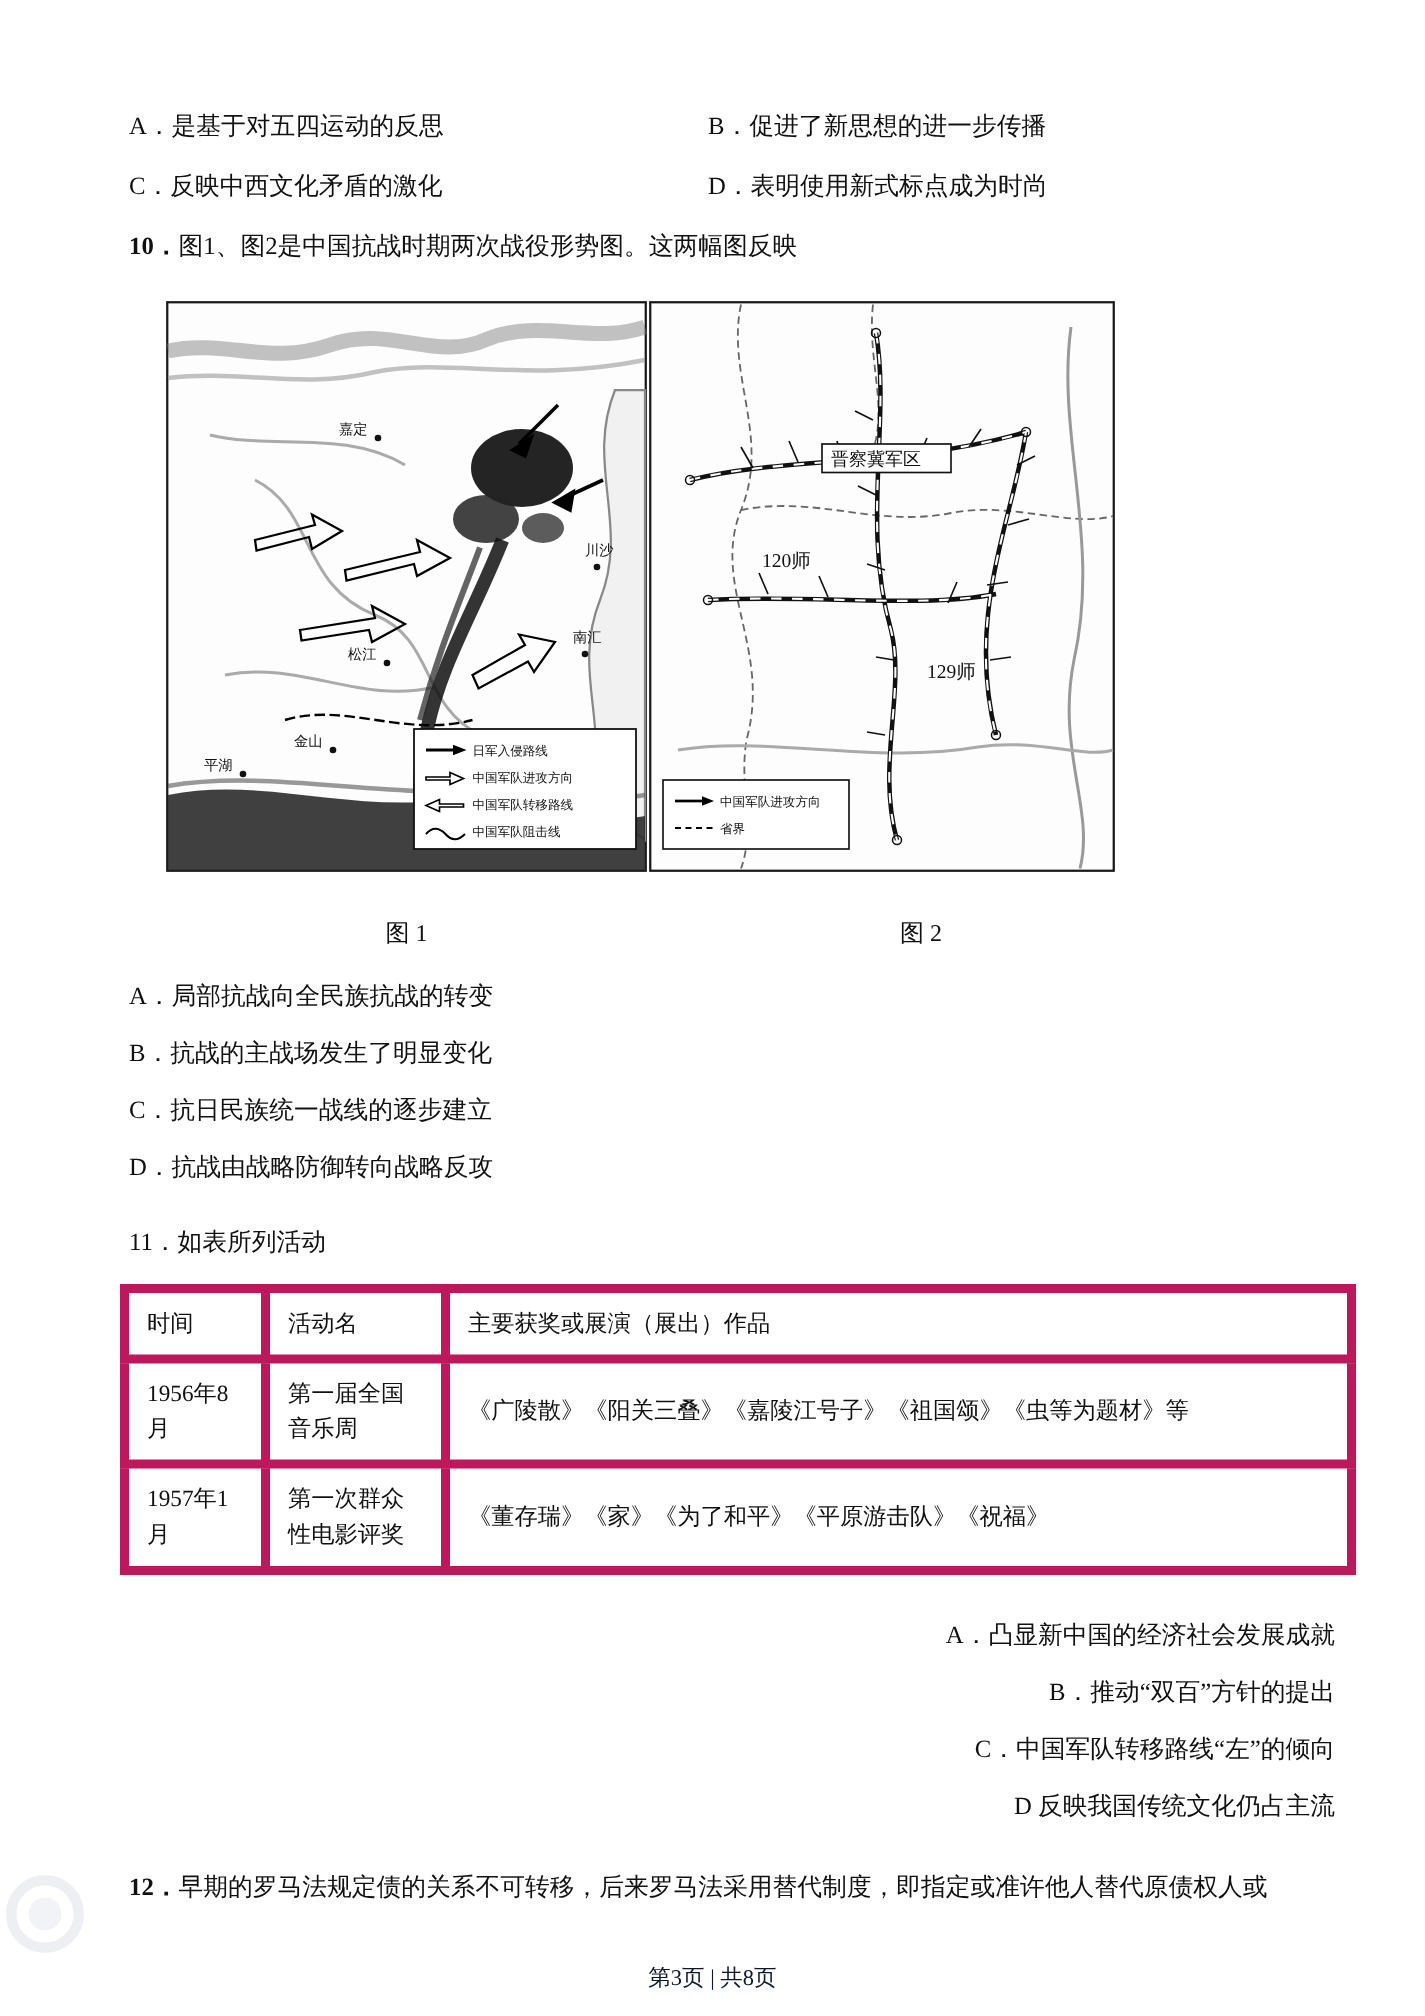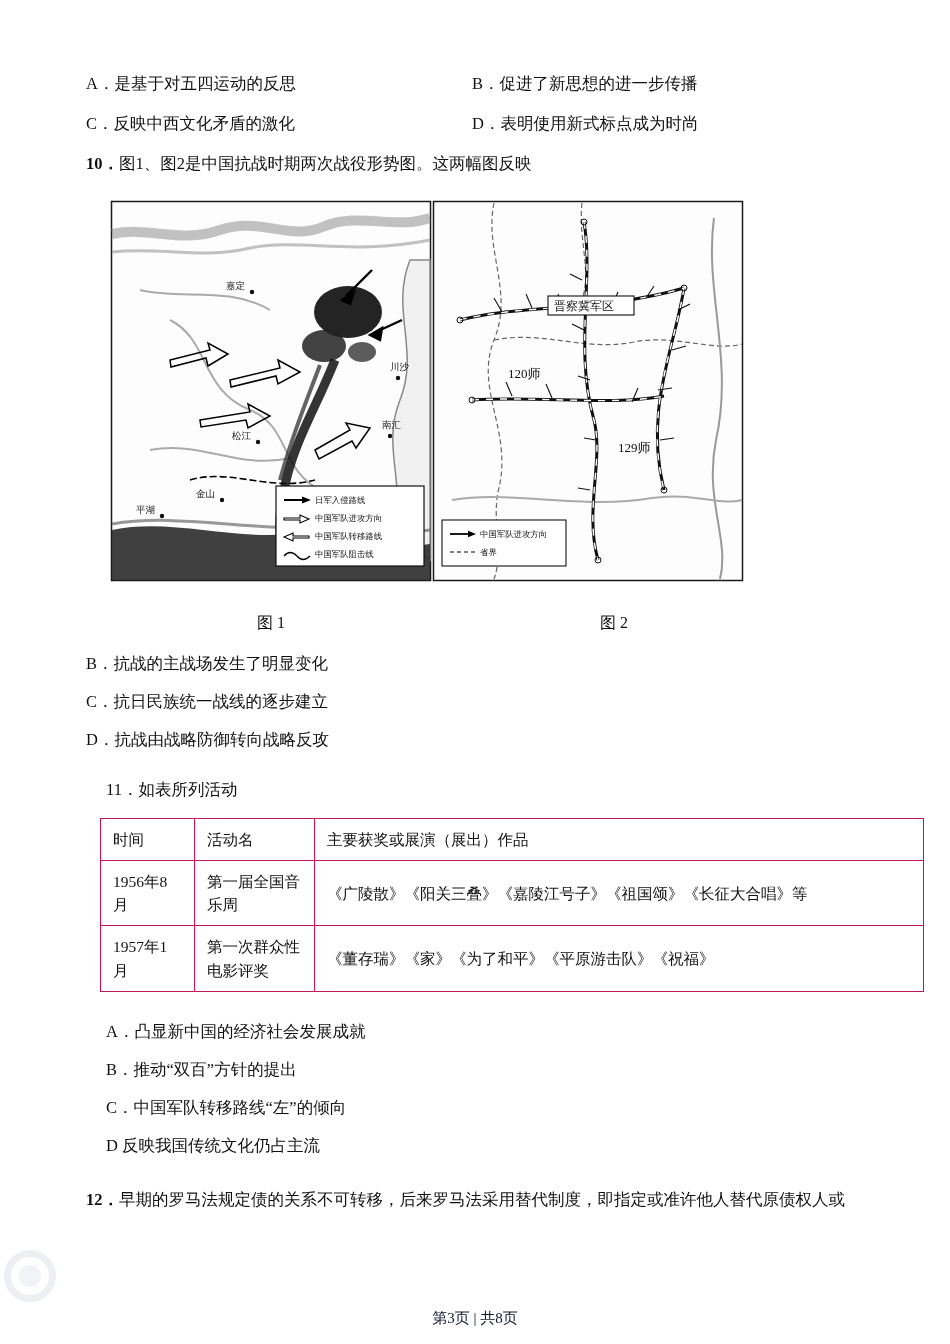--- a/index.html
+++ b/index.html
@@ -21,33 +21,33 @@
   .map-frame { background:#fff; }
   .map text { font-family:"Liberation Serif","DejaVu Serif",serif; }
 
   .captions-row { display:flex; gap:26px; margin-left:24px; margin-bottom:18px; }
   .captions-row .cap { text-align:center; font-size:16px;margin-top:21px; }
   .cap1 { width:322px; }
   .cap2 { width:312px; }
 
   .opt-line { margin:0 0 14px 0; }
 
-  .q11-block { margin-top:26px;margin-left:20px; }
+  .q11-block { margin-top:26px; }
   table.works {
     border-collapse:collapse; width:824px; margin:16px 0 0 -6px;
     font-size:15.5px; line-height:1.5;
   }
   table.works th, table.works td {
-    border:1px solid #be185d; padding:9px 12px; text-align:left;
+    border:6px solid #be185d; padding:9px 12px; text-align:left;
     vertical-align:middle; font-weight:normal;
   }
   .col-time { width:94px; }
   .col-activity { width:120px; }
 
-  .opts-after-table { margin-top:28px; }
+  .opts-after-table { margin-top:28px;text-align:right; }
 
   .q12-block { margin-top:30px; }
 
   .footer {
     position:absolute; left:0; bottom:16px; width:100%;
     text-align:center; font-size:15px; color:#0f172a;
   }
 
   .watermark {
     position:absolute; left:4px; bottom:42px; width:52px; height:52px;
@@ -223,40 +223,41 @@
           </g>
         </g>
       </svg>
     </div>
 
     <div class="captions-row">
       <span class="cap cap1">图 1</span>
       <span class="cap cap2">图 2</span>
     </div>
 
+    <div class="opt-line">A．局部抗战向全民族抗战的转变</div>
     <div class="opt-line">B．抗战的主战场发生了明显变化</div>
     <div class="opt-line">C．抗日民族统一战线的逐步建立</div>
     <div class="opt-line">D．抗战由战略防御转向战略反攻</div>
 
     <div class="q11-block">
       <div class="stem">
         <span>11．</span><span>如表所列活动</span>
       </div>
 
       <table class="works">
         <tbody>
             <tr>
           <th class="col-time">时间</th>
           <th class="col-activity">活动名</th>
           <th>主要获奖或展演（展出）作品</th>
         </tr>
         <tr>
           <td>1956年8月</td>
           <td>第一届全国音乐周</td>
-          <td>《广陵散》《阳关三叠》《嘉陵江号子》《祖国颂》《长征大合唱》等</td>
+          <td>《广陵散》《阳关三叠》《嘉陵江号子》《祖国颂》《虫等为题材》等</td>
         </tr>
         <tr>
           <td>1957年1月</td>
           <td>第一次群众性电影评奖</td>
           <td>《董存瑞》《家》《为了和平》《平原游击队》《祝福》</td>
         </tr>
       </tbody>
         </table>
 
       <div class="opts-after-table">

